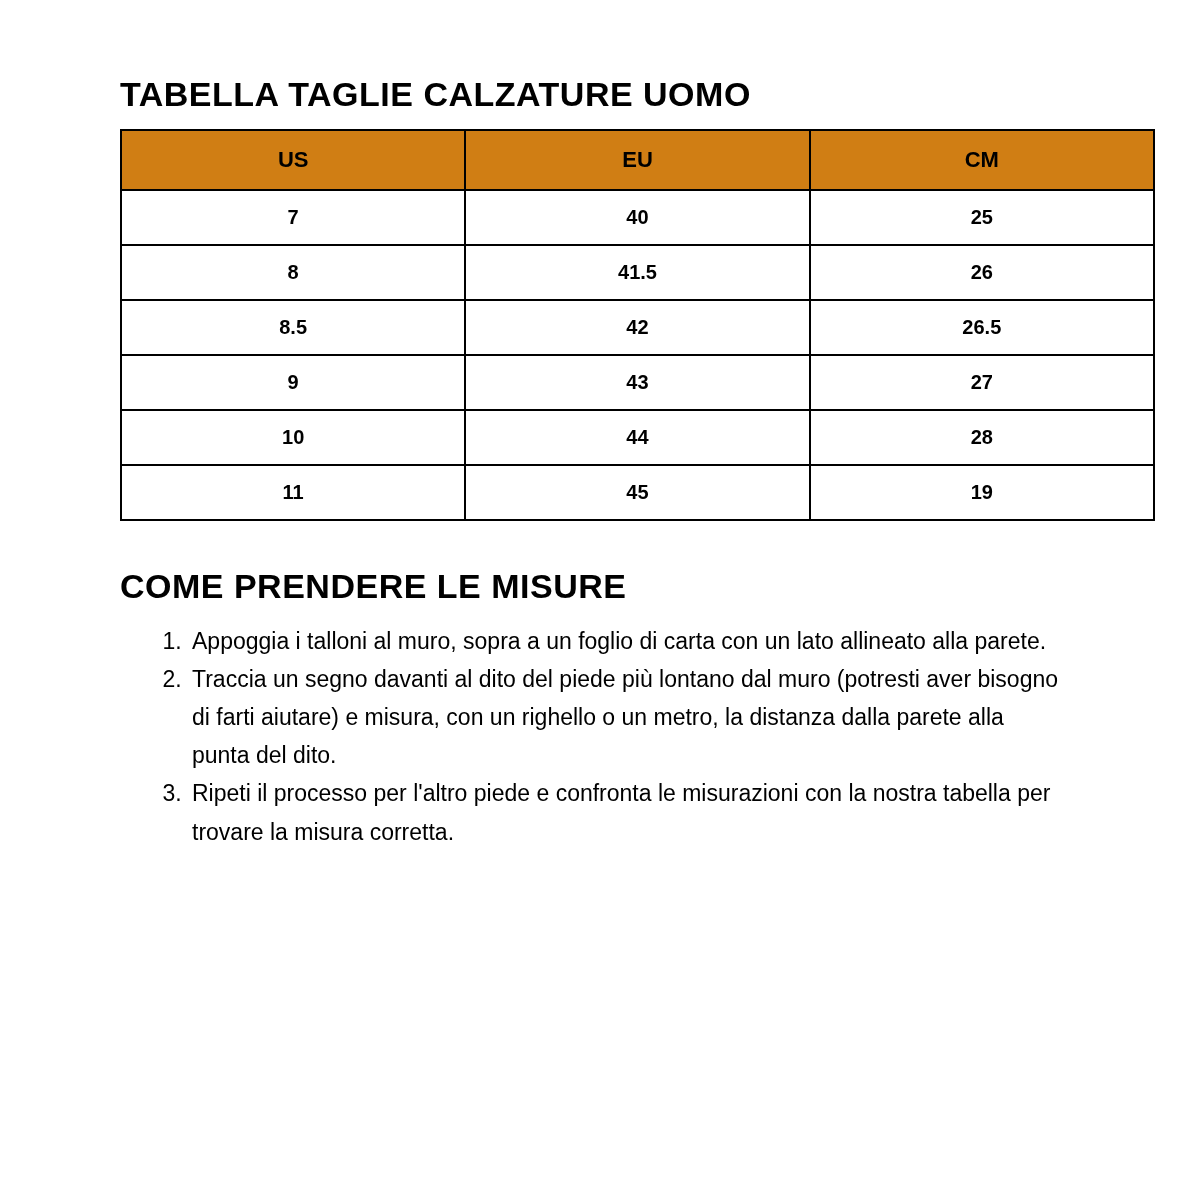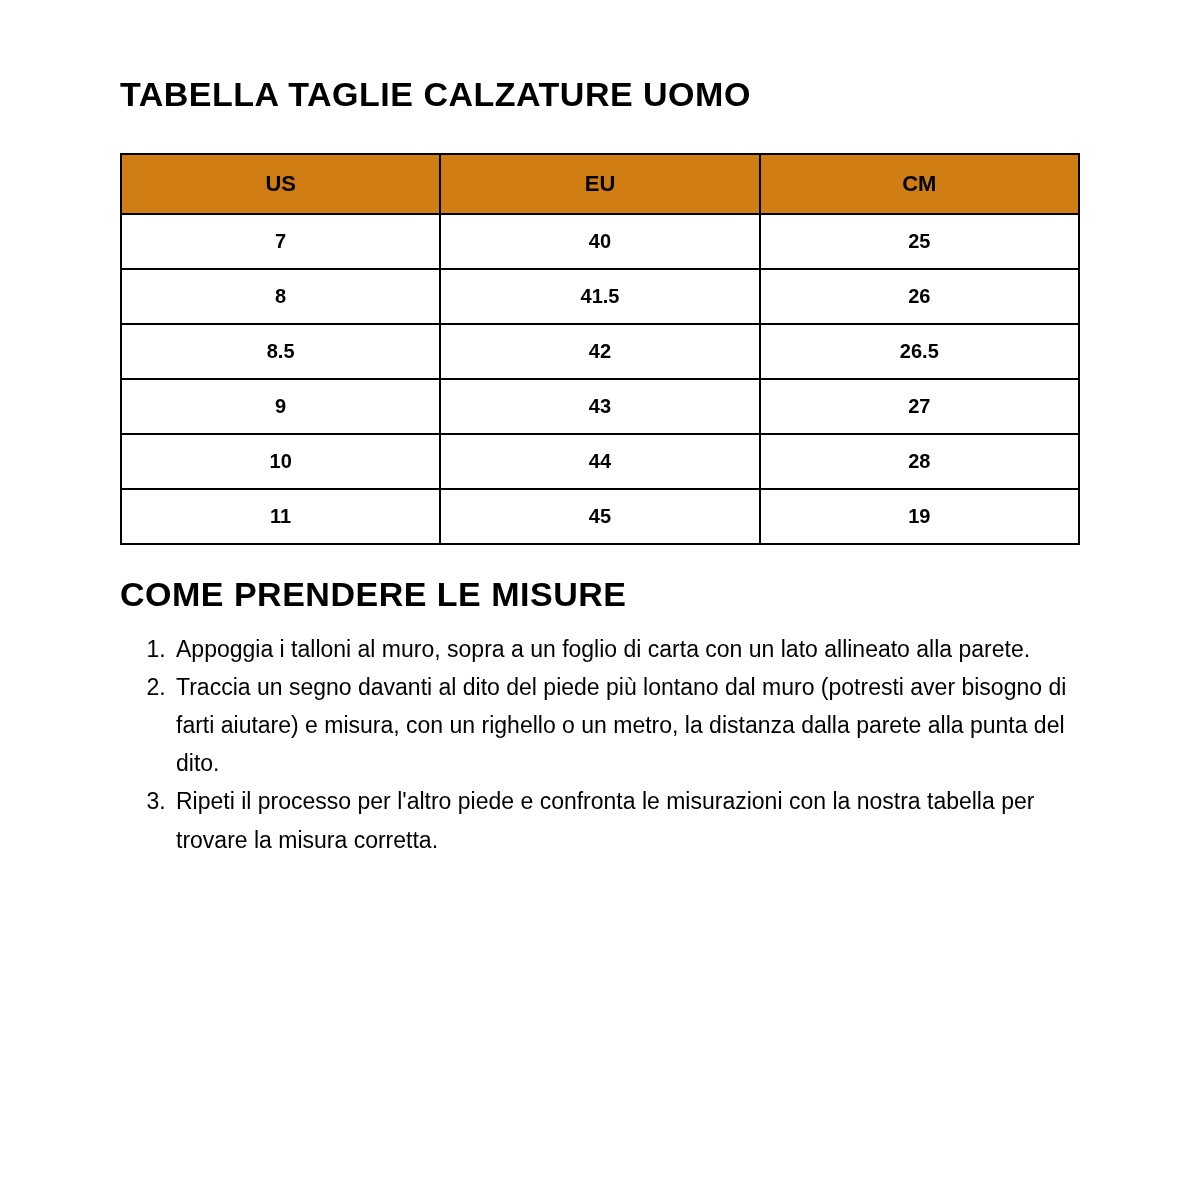--- a/index.html
+++ b/index.html
@@ -15,28 +15,28 @@
     height:1200px;
     background:var(--page-bg);
     color:var(--text-color);
     font-family:"Liberation Sans", sans-serif;
     overflow:hidden;
   }
   .page{
     padding:76px 120px 0 120px;
   }
   h1.page-title{
-    margin:0 0 40px 0;
+    margin:0 0 16px 0;
     font-size:34px;
     font-weight:bold;
     letter-spacing:0.5px;
     line-height:1.1;
   }
   table.size-table{
-    width:960px;
+    width:1035px;
     border-collapse:collapse;
     table-layout:fixed;
   }
   table.size-table th,
   table.size-table td{
     border:2px solid var(--border-color);
     text-align:center;
     vertical-align:middle;
     padding:0;
   }
@@ -46,28 +46,28 @@
     font-size:22px;
     font-weight:bold;
   }
   table.size-table td{
     height:55px;
     font-size:20px;
     font-weight:bold;
     background:#FFFFFF;
   }
   h2.instructions-heading{
-    margin:31px 0 16px 0;
+    margin:47px 0 16px 0;
     font-size:34px;
     font-weight:bold;
     letter-spacing:0.5px;
     line-height:1.1;
   }
   ol.instructions-list{
-    margin:0;
+    margin:16px;
     padding:0 0 0 52px;
     font-size:23px;
     line-height:1.66;
   }
   ol.instructions-list li{
     padding-left:4px;
   }
 </style>
 </head>
 <body>

